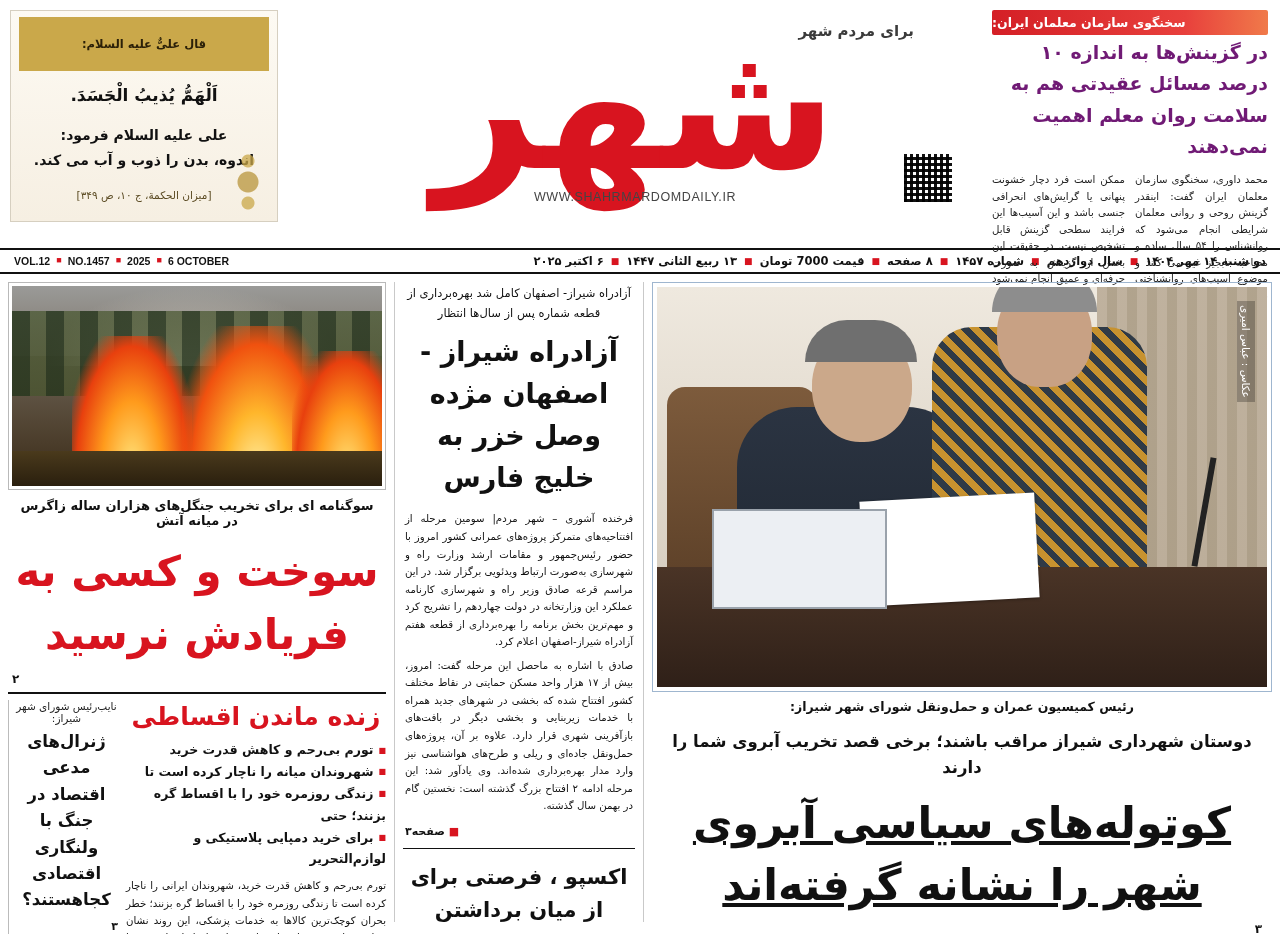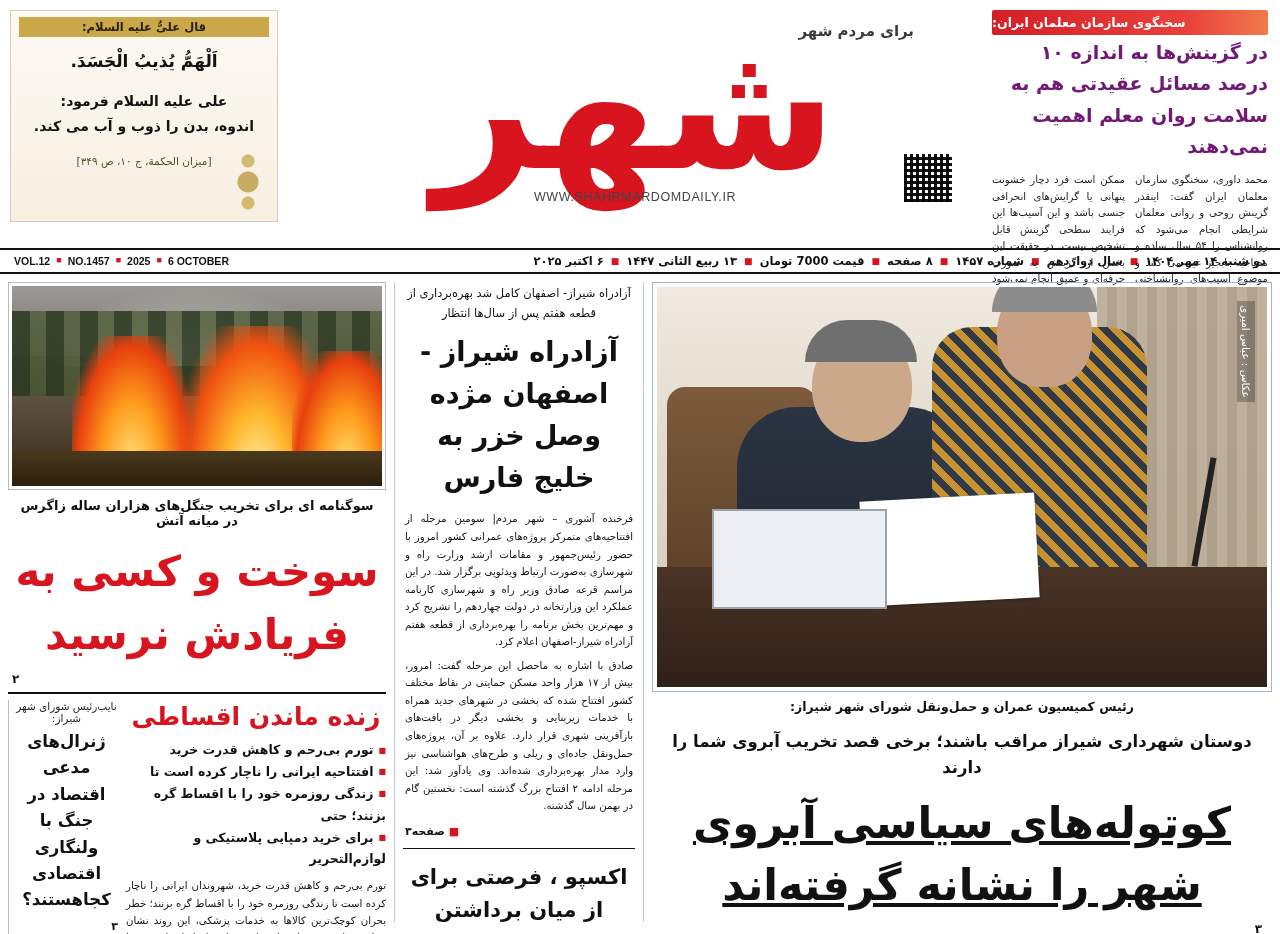--- a/index.html
+++ b/index.html
@@ -57,21 +57,21 @@
   }
 
   
   .hadith {
     width: 268px; margin: 10px 12px 0 10px; border: 1px solid #d6cfc0;
     background: linear-gradient(180deg,#fdfaf3,#f6efe2);
     position: relative; padding: 8px 10px; height: 212px;
   }
   .hadith-head {
     background: #caa84a; color: #2b2008; font-size: 11.5px; font-weight: bold;
-    text-align: center; padding: 3px 0; margin: -2px -2px 10px -2px;
+    text-align: center; padding: 20px 0; margin: -2px -2px 10px -2px;
   }
   .hadith-ar { text-align: center; font-size: 17px; font-weight: bold; margin: 14px 0 18px; }
   .hadith-fa { text-align: center; font-size: 14px; line-height: 1.8; font-weight: bold; }
   .hadith-src { text-align: center; font-size: 10.5px; color: #5a4a22; margin-top: 16px; }
   .hadith-orn {
     position: absolute; bottom: 4px; right: 6px; width: 46px; height: 70px;
     background:
       radial-gradient(circle at 50% 20%, #caa84a 0 6px, transparent 7px),
       radial-gradient(circle at 50% 50%, #b9953c 0 10px, transparent 11px),
       radial-gradient(circle at 50% 80%, #caa84a 0 6px, transparent 7px);
@@ -274,21 +274,21 @@
       <div class="rule-red"></div>
       <div class="kicker-big">دوستان شهرداری شیراز مراقب باشند؛ برخی قصد تخریب آبروی شما را دارند</div>
       <div class="headline-main">کوتوله‌های سیاسی آبروی شهر را نشانه گرفته‌اند</div>
       <div class="pagenum-right">۳</div>
     </div>
 
     <div class="v-divider"></div>
 
     <div class="col-mid">
       <div class="mid-kicker">آزادراه شیراز- اصفهان کامل شد
-بهره‌برداری از قطعه هفتم پس از سال‌ها انتظار</div>
+بهره‌برداری از قطعه شماره پس از سال‌ها انتظار</div>
       <div class="mid-head">آزادراه شیراز - اصفهان مژده وصل خزر به خلیج فارس</div>
       <div class="mid-body">
         <p>فرخنده آشوری – شهر مردم| سومین مرحله از افتتاحیه‌های متمرکز پروژه‌های عمرانی کشور امروز با حضور رئیس‌جمهور و مقامات ارشد وزارت راه و شهرسازی به‌صورت ارتباط ویدئویی برگزار شد. در این مراسم قرعه صادق وزیر راه و شهرسازی کارنامه عملکرد این وزارتخانه در دولت چهاردهم را تشریح کرد و مهم‌ترین بخش برنامه را بهره‌برداری از قطعه هفتم آزادراه شیراز-اصفهان اعلام کرد.</p>
         <p>صادق با اشاره به ماحصل این مرحله گفت: امروز، بیش از ۱۷ هزار واحد مسکن حمایتی در نقاط مختلف کشور افتتاح شده که بخشی در شهرهای جدید همراه با خدمات زیربنایی و بخشی دیگر در بافت‌های بازآفرینی شهری قرار دارد. علاوه بر آن، پروژه‌های حمل‌ونقل جاده‌ای و ریلی و طرح‌های هواشناسی نیز وارد مدار بهره‌برداری شده‌اند. وی یادآور شد: این مرحله ادامه ۲ افتتاح بزرگ گذشته است: نخستین گام در بهمن سال گذشته.</p>
       </div>
       <div class="more"><span class="sq">■</span> <span>صفحه۳</span></div>
       <div class="hr-black"></div>
       <div class="mid-head2">اکسپو ، فرصتی برای از میان برداشتن هزاران بخشنامه انجمادی در پیش پای سرمایه گذاران</div>
 
     </div>
@@ -309,21 +309,21 @@
       </div>
       <div class="fire-cap">سوگنامه ای برای تخریب جنگل‌های هزاران ساله زاگرس در میانه آتش</div>
       <div class="head-red">سوخت و کسی به فریادش نرسید</div>
       <div class="pagenum-left">۲</div>
 
       <div class="left-bottom">
         <div class="lb-col2">
           <div class="lb2-head">زنده ماندن اقساطی</div>
           <ul class="bullet-list">
             <li>تورم بی‌رحم و کاهش قدرت خرید</li>
-            <li>افتتاحیه ایرانی را ناچار کرده است تا</li>
+            <li>شهروندان میانه را ناچار کرده است تا</li>
             <li>زندگی روزمره خود را با اقساط گره بزنند؛ حتی</li>
             <li>برای خرید دمپایی پلاستیکی و لوازم‌التحریر</li>
           </ul>
           <div class="lb2-body">تورم بی‌رحم و کاهش قدرت خرید، شهروندان ایرانی را ناچار کرده است تا زندگی روزمره خود را با اقساط گره بزنند؛ خطر بحران کوچک‌ترین کالاها به خدمات پزشکی، این روند نشان خطر بحران عمیق اقتصادی است. اقتصاد ایران این روزها بیش از همیشه در وضعیت شکننده و بحرانی به سر می‌برد؛ نوسان مداوم قیمت‌ها، تورم بی‌رحم و کاهش قدرت خرید مردم...</div>
 
         </div>
         <div class="lb-col1">
           <div class="lb-kicker">نایب‌رئیس شورای شهر شیراز:</div>
           <div class="lb-head">ژنرال‌های مدعی اقتصاد در جنگ با ولنگاری اقتصادی کجاهستند؟</div>
           <div class="lb-page">۳</div>

